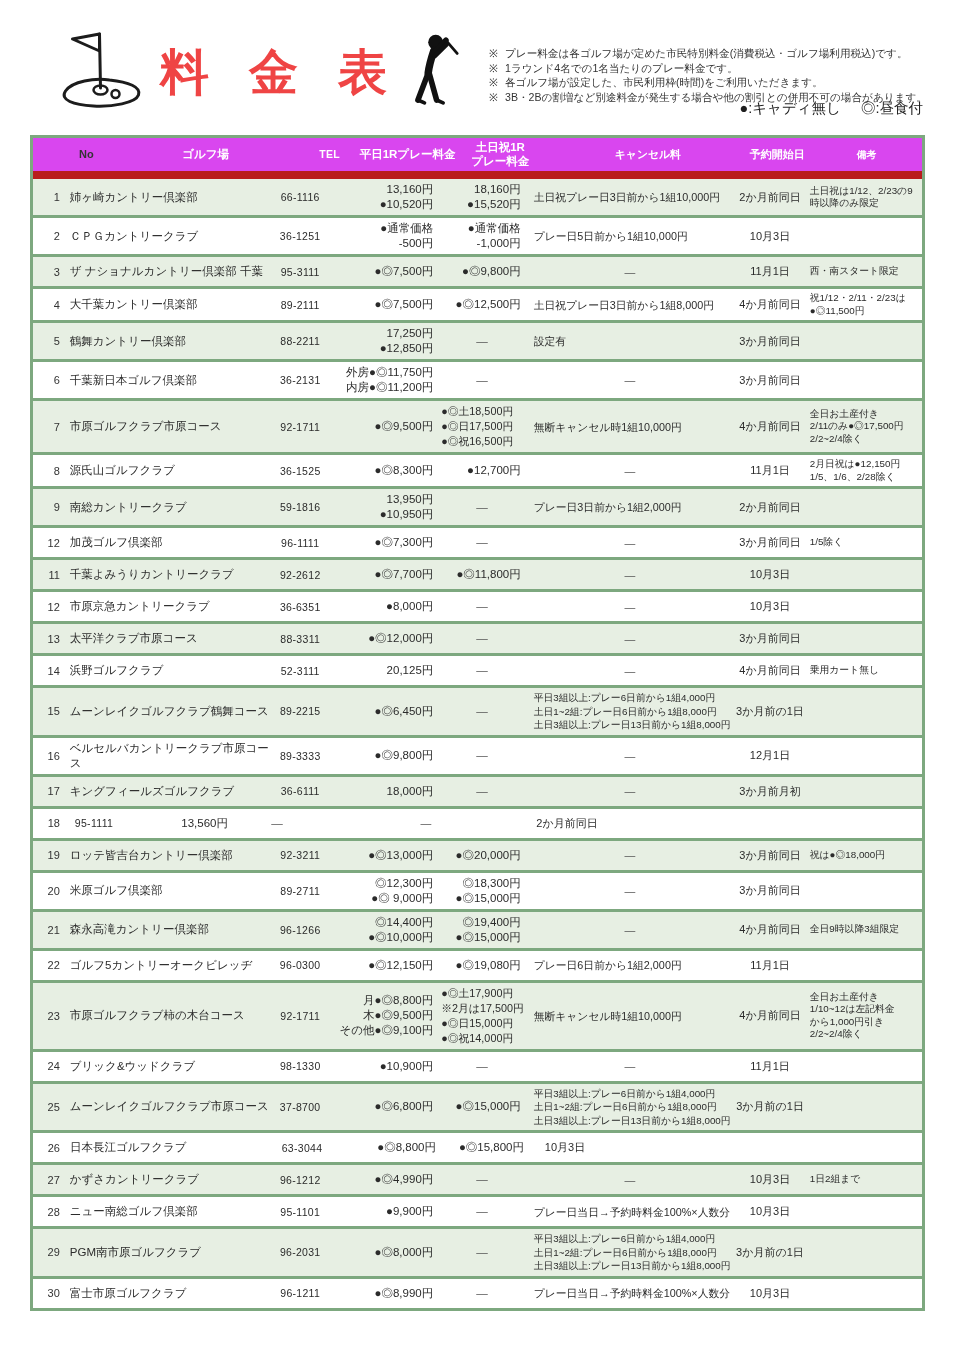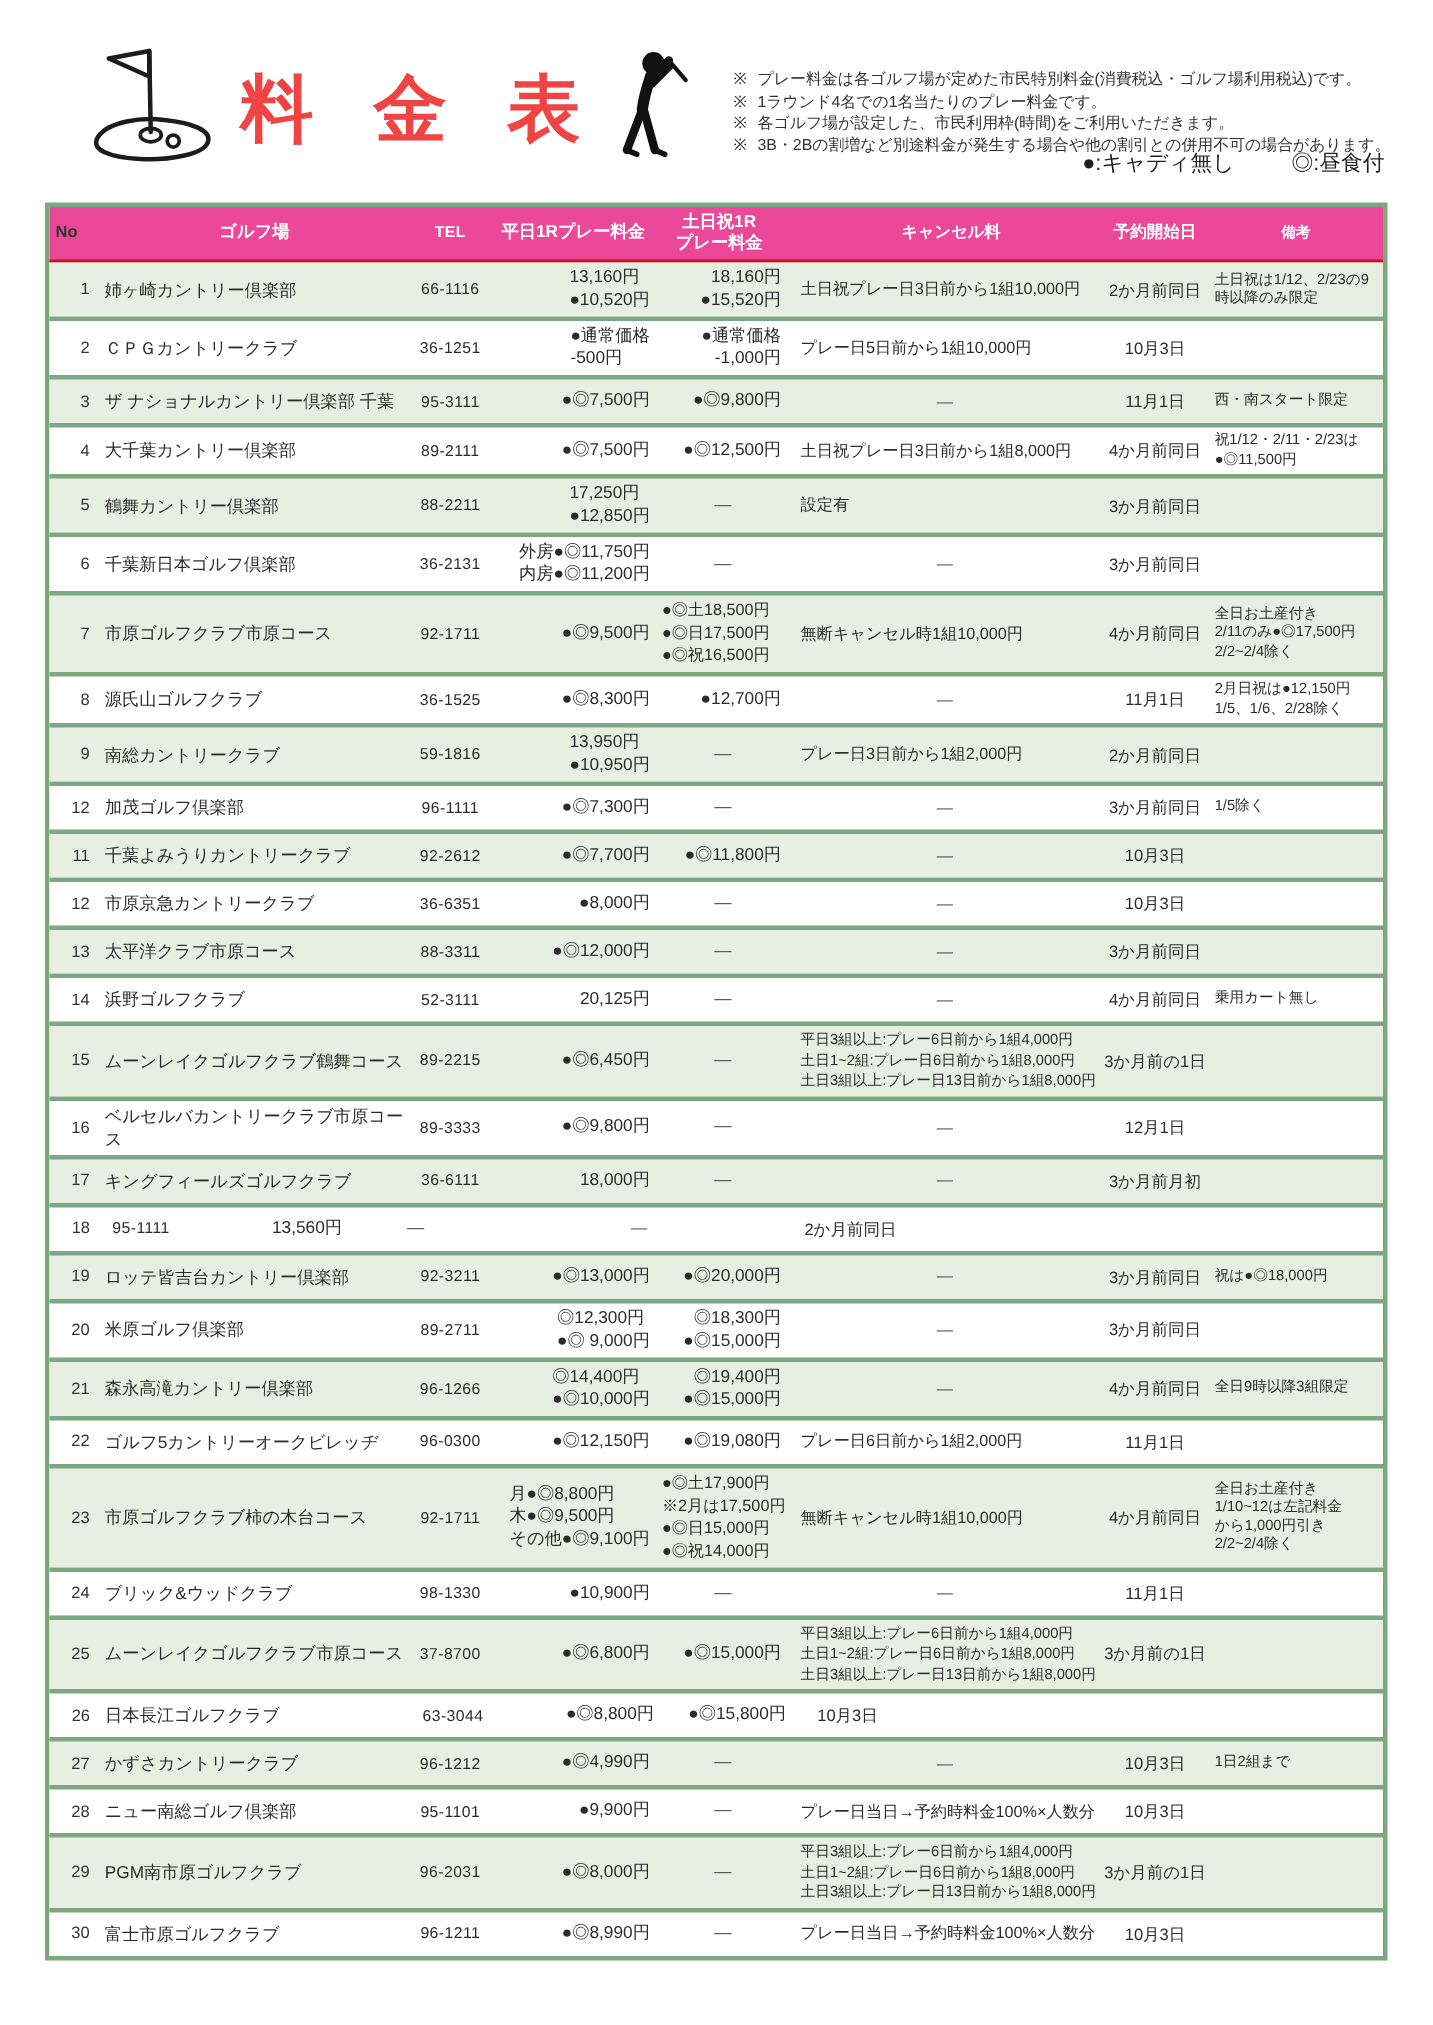--- a/index.html
+++ b/index.html
@@ -13,36 +13,36 @@
   
   .title-block { position:absolute; left:52px; top:28px; display:flex; align-items:center; }
   .flag-icon svg { width:96px; height:90px; display:block; }
   .title-text { font-size:49px; font-weight:bold; color:#ef4444; letter-spacing:40px; margin-left:12px; white-space:nowrap; }
   .golfer-icon { margin-left:-24px; }
   .golfer-icon svg { width:56px; height:84px; display:block; }
 
   .notes { position:absolute; left:489px; top:46px; width:444px; font-size:10.6px; line-height:14.6px; color:#333; }
   .note-line { display:flex; }
   .note-marker { width:16px; flex:0 0 16px; }
-  .legend { position:absolute; right:32px; top:99px; display:flex; gap:38px; font-size:14.5px; color:#1e1e1e; }
+  .legend { position:absolute; right:32px; top:99px; display:flex; gap:20px; font-size:14.5px; color:#1e1e1e; }
 
   
   .fee-table { position:absolute; left:30px; top:135px; width:895px; border:3px solid #7da87f; background:#fff; }
-  .t-head { display:flex; background:#ec4899; color:#fff; font-weight:bold; font-size:11.5px; min-height:37px; border-bottom:2px solid #b91c1c; }
+  .t-head { display:flex; background:#d946ef; color:#fff; font-weight:bold; font-size:11.5px; min-height:37px; border-bottom:8px solid #b91c1c;padding-left:42px; }
   .t-head .cell { justify-content:center; text-align:center; line-height:13.5px; }
   .t-head .cell-no { justify-content:flex-start; padding-left:4px; }
   .t-row { display:flex; background:#ffffff; min-height:32px; }
   .t-row:nth-child(odd) { background:#e7efe3; }
   .t-row + .t-row { border-top:3px solid #7da87f; }
 
   .cell { display:flex; align-items:center; padding:3px 0; white-space:pre-line; }
   .cell-no      { width:30px;  justify-content:flex-end; padding-right:3px; font-size:11px; color:#333; }
   .cell-course  { width:208px; padding-left:7px; font-size:11.5px; }
   .cell-tel     { width:62px;  justify-content:center; font-size:10.5px; letter-spacing:0.3px; }
-  .cell-weekday { width:108px; justify-content:flex-end; padding-right:5px; font-size:11.5px; line-height:15px; }
+  .cell-weekday { width:108px; justify-content:flex-end; text-align:right; padding-right:5px; font-size:11.5px; line-height:15px; }
   .cell-weekend { width:88px;  justify-content:flex-end; text-align:right; padding-right:5px; font-size:11.5px; line-height:15px; }
   .cell-weekend.left { justify-content:flex-start; text-align:left; padding-left:3px; padding-right:0; font-size:10.8px; }
   .cell-cancel  { width:210px; padding-left:8px; font-size:10.8px; line-height:14px; }
   .cell-cancel.multi { font-size:9.8px; line-height:13.5px; }
   .cell-start   { width:72px;  justify-content:center; text-align:center; font-size:11px; }
   .cell-remark  { width:117px; padding:3px 4px; font-size:9.8px; line-height:12.5px; }
   .cell.dash    { justify-content:center; text-align:center; padding-left:0; padding-right:0; color:#555; }
 </style>
 </head>
 <body>

